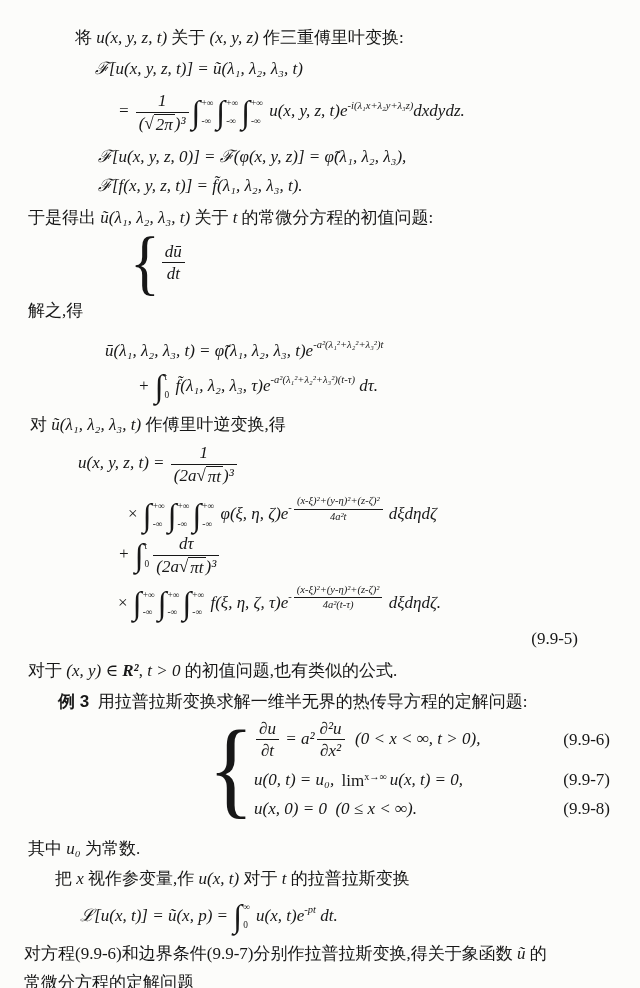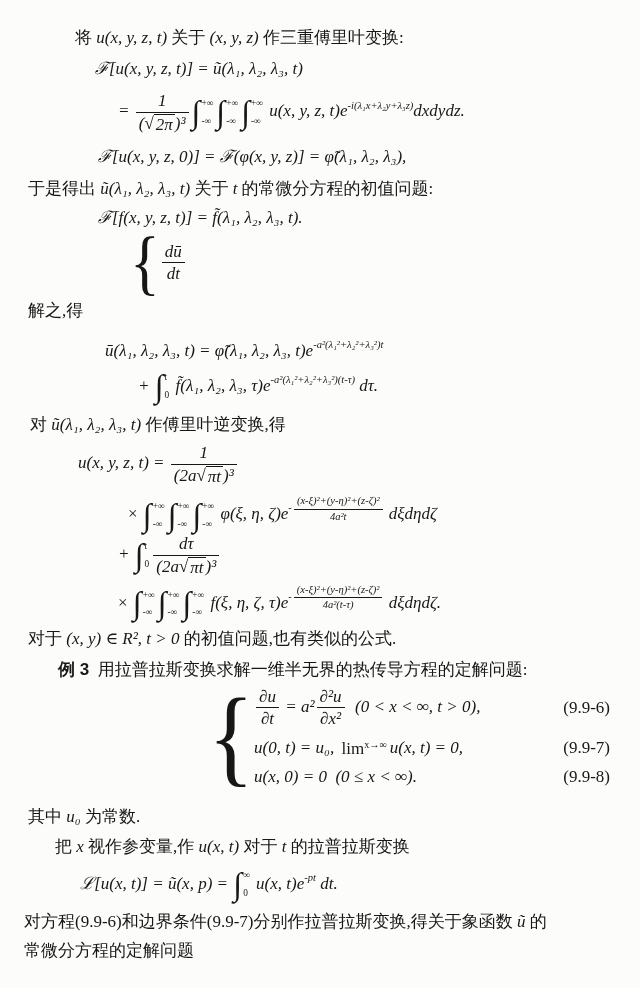--- a/index.html
+++ b/index.html
@@ -7,21 +7,21 @@
     width:640px;height:988px;margin:0 auto;box-sizing:border-box;
     background:#fcfcfa;color:#171717;overflow:hidden;
     font-family:"Liberation Serif","DejaVu Serif",serif;
     font-size:17px;padding:26px 20px 0 0;position:relative;
   }
   .ln{white-space:pre;line-height:24px;}
   
   .m{font-style:italic;}
   .r{font-style:normal;}
   .b{font-style:normal;font-weight:bold;font-family:"Liberation Sans","DejaVu Sans",sans-serif;}
-  .bi{font-style:italic;font-weight:normal;text-align:right;}
+  .bi{font-style:italic;font-weight:bold;text-align:right;}
   .sup{font-size:0.62em;vertical-align:0.75em;}
   .frac{display:inline-flex;flex-direction:column;vertical-align:middle;text-align:center;margin:0 2px;}
   .frac .num{display:block;padding:0 3px 1px 3px;border-bottom:1.4px solid currentColor;line-height:1.15;}
   .frac .den{display:block;padding:1px 3px 0 3px;line-height:1.15;}
   .int{display:inline-flex;align-items:center;margin:0 2px 0 1px;vertical-align:middle;}
   .isym{font-style:normal;font-size:1.9em;line-height:0.85;}
   .ilims{display:inline-flex;flex-direction:column;justify-content:space-between;height:2.9em;font-size:0.55em;font-style:normal;line-height:1;margin-left:1px;padding:1px 0;}
   .sqrt{display:inline-flex;align-items:flex-start;}
   .rsym{font-style:normal;}
   .rad{border-top:1.3px solid currentColor;padding:0 2px;}
@@ -39,38 +39,39 @@
   .eqnum-line{text-align:right;padding-right:42px;font-style:normal;}
 </style>
 </head>
 <body>
 
 <div class="page">
   <div class="ln" style="margin-left:75px"><span class="r">将 </span><span class="m">u(x, y, z, t)</span><span class="r"> 关于 </span><span class="m">(x, y, z)</span><span class="r"> 作三重傅里叶变换:</span></div>
   <div class="ln" style="margin-left:95px;margin-top:7px"><span class="m">ℱ[u(x, y, z, t)] = ũ(λ₁, λ₂, λ₃, t)</span></div>
   <div class="ln" style="margin-left:118px;margin-top:10px"><span class="m">= </span><span class="frac"><span class="num"><span class="m">1</span></span><span class="den"><span class="m">(</span><span class="sqrt"><span class="rsym">√</span><span class="rad"><span class="m">2π</span></span></span><span class="m">)³</span></span></span><span class="int"><span class="isym">∫</span><span class="ilims"><span class="iup">+∞</span><span class="idn">-∞</span></span></span><span class="int"><span class="isym">∫</span><span class="ilims"><span class="iup">+∞</span><span class="idn">-∞</span></span></span><span class="int"><span class="isym">∫</span><span class="ilims"><span class="iup">+∞</span><span class="idn">-∞</span></span></span><span class="m"> u(x, y, z, t)e</span><span class="sup"><span class="m">-i(λ₁x+λ₂y+λ₃z)</span></span><span class="m">dxdydz.</span></div>
   <div class="ln" style="margin-left:98px;margin-top:11px"><span class="m">ℱ[u(x, y, z, 0)] = ℱ(φ(x, y, z)] = φ̃(λ₁, λ₂, λ₃),</span></div>
+  <div class="ln" style="margin-left:98px;margin-top:5px"><span class="m">ℱ[f(x, y, z, t)] = f̃(λ₁, λ₂, λ₃, t).</span></div>
   <div class="ln" style="margin-left:28px;margin-top:8px"><span class="r">于是得出 </span><span class="m">ũ(λ₁, λ₂, λ₃, t)</span><span class="r"> 关于 </span><span class="m">t</span><span class="r"> 的常微分方程的初值问题:</span></div>
-  <div class="ln" style="margin-left:98px;margin-top:5px"><span class="m">ℱ[f(x, y, z, t)] = f̃(λ₁, λ₂, λ₃, t).</span></div>
 
   <div class="system" style="margin-left:130px;margin-top:5px;width:420px">
     <span class="brace b2">{</span>
     <div class="rows">
       <div class="srow"><span class="fx"><span class="frac"><span class="num"><span class="m">dū</span></span><span class="den"><span class="m">dt</span></span></span></span></div>
     </div>
   </div>
 
   <div class="ln" style="margin-left:28px;margin-top:8px"><span class="r">解之,得</span></div>
   <div class="ln" style="margin-left:105px;margin-top:10px"><span class="m">ū(λ₁, λ₂, λ₃, t) = φ̃(λ₁, λ₂, λ₃, t)e</span><span class="sup"><span class="m">-a²(λ₁²+λ₂²+λ₃²)t</span></span></div>
   <div class="ln" style="margin-left:138px;margin-top:5px"><span class="m">+ </span><span class="int"><span class="isym">∫</span><span class="ilims"><span class="iup">t</span><span class="idn">0</span></span></span><span class="m"> f̃(λ₁, λ₂, λ₃, τ)e</span><span class="sup"><span class="m">-a²(λ₁²+λ₂²+λ₃²)(t-τ)</span></span><span class="m"> dτ.</span></div>
   <div class="ln" style="margin-left:30px;margin-top:12px"><span class="r">对 </span><span class="m">ũ(λ₁, λ₂, λ₃, t)</span><span class="r"> 作傅里叶逆变换,得</span></div>
   <div class="ln" style="margin-left:78px;margin-top:6px"><span class="m">u(x, y, z, t) = </span><span class="frac"><span class="num"><span class="m">1</span></span><span class="den"><span class="m">(2a</span><span class="sqrt"><span class="rsym">√</span><span class="rad"><span class="m">πt</span></span></span><span class="m">)³</span></span></span></div>
   <div class="ln" style="margin-left:128px;margin-top:9px"><span class="r">× </span><span class="int"><span class="isym">∫</span><span class="ilims"><span class="iup">+∞</span><span class="idn">-∞</span></span></span><span class="int"><span class="isym">∫</span><span class="ilims"><span class="iup">+∞</span><span class="idn">-∞</span></span></span><span class="int"><span class="isym">∫</span><span class="ilims"><span class="iup">+∞</span><span class="idn">-∞</span></span></span><span class="m"> φ(ξ, η, ζ)e</span><span class="sup"><span class="m">-</span><span class="frac"><span class="num"><span class="m">(x-ξ)²+(y-η)²+(z-ζ)²</span></span><span class="den"><span class="m">4a²t</span></span></span></span><span class="m"> dξdηdζ</span></div>
   <div class="ln" style="margin-left:118px;margin-top:4px"><span class="m">+ </span><span class="int"><span class="isym">∫</span><span class="ilims"><span class="iup">t</span><span class="idn">0</span></span></span><span class="frac"><span class="num"><span class="m">dτ</span></span><span class="den"><span class="m">(2a</span><span class="sqrt"><span class="rsym">√</span><span class="rad"><span class="m">πt</span></span></span><span class="m">)³</span></span></span></div>
   <div class="ln" style="margin-left:118px;margin-top:7px"><span class="r">× </span><span class="int"><span class="isym">∫</span><span class="ilims"><span class="iup">+∞</span><span class="idn">-∞</span></span></span><span class="int"><span class="isym">∫</span><span class="ilims"><span class="iup">+∞</span><span class="idn">-∞</span></span></span><span class="int"><span class="isym">∫</span><span class="ilims"><span class="iup">+∞</span><span class="idn">-∞</span></span></span><span class="m"> f(ξ, η, ζ, τ)e</span><span class="sup"><span class="m">-</span><span class="frac"><span class="num"><span class="m">(x-ξ)²+(y-η)²+(z-ζ)²</span></span><span class="den"><span class="m">4a²(t-τ)</span></span></span></span><span class="m"> dξdηdζ.</span></div>
+  <div class="ln eqnum-line" style="margin-top:8px">(9.9-5)</div>
   <div class="ln" style="margin-left:28px;margin-top:8px"><span class="r">对于 </span><span class="m">(x, y)</span><span class="r"> ∈ </span><span class="bi">R²</span><span class="r">, </span><span class="m">t &gt; 0</span><span class="r"> 的初值问题,也有类似的公式.</span></div>
   <div class="ln" style="margin-left:58px;margin-top:7px"><span class="b">例 3</span><span class="r">  用拉普拉斯变换求解一维半无界的热传导方程的定解问题:</span></div>
 
   <div class="system" style="margin-left:208px;margin-top:5px;margin-right:10px">
     <span class="brace b3">{</span>
     <div class="rows">
       <div class="srow">
         <span class="fx"><span class="frac"><span class="num"><span class="m">∂u</span></span><span class="den"><span class="m">∂t</span></span></span><span class="m"> = a²</span><span class="frac"><span class="num"><span class="m">∂²u</span></span><span class="den"><span class="m">∂x²</span></span></span><span class="r">  </span><span class="m">(0 &lt; x &lt; ∞, t &gt; 0),</span></span>
         <span class="eqn">(9.9-6)</span>
       </div>

